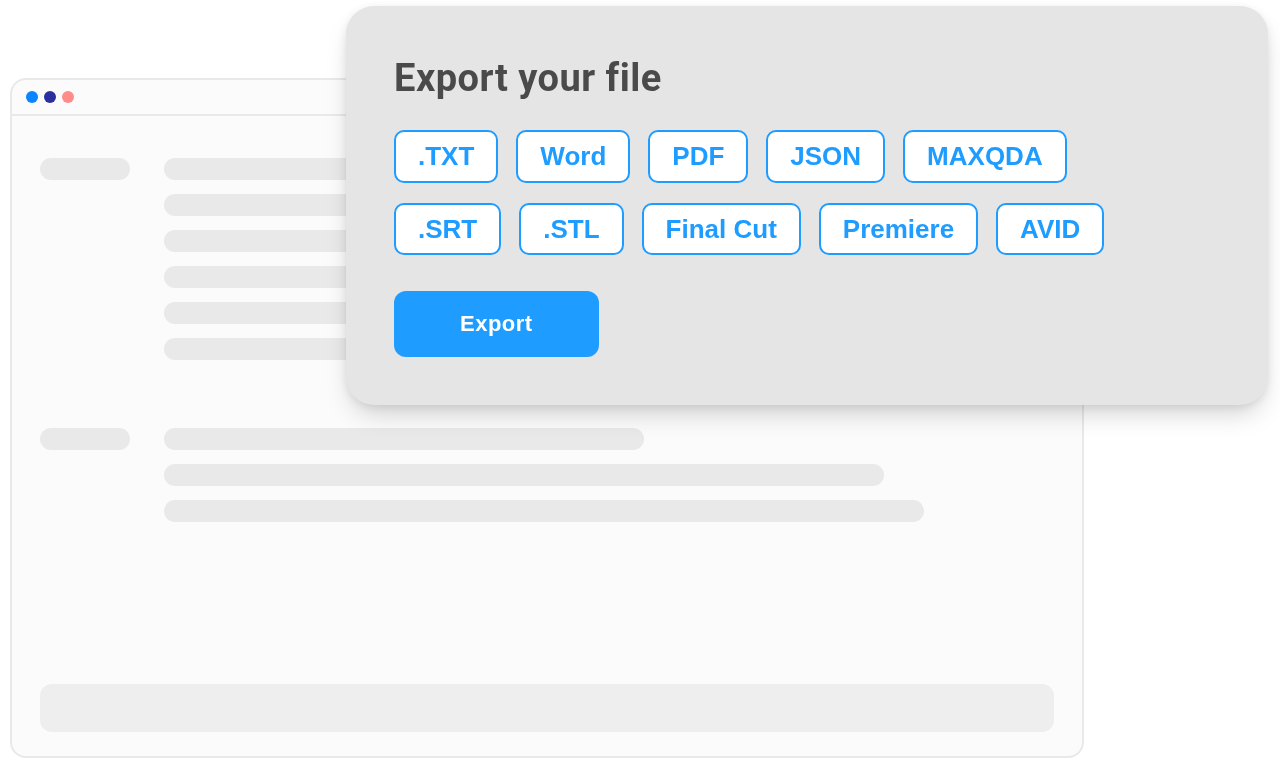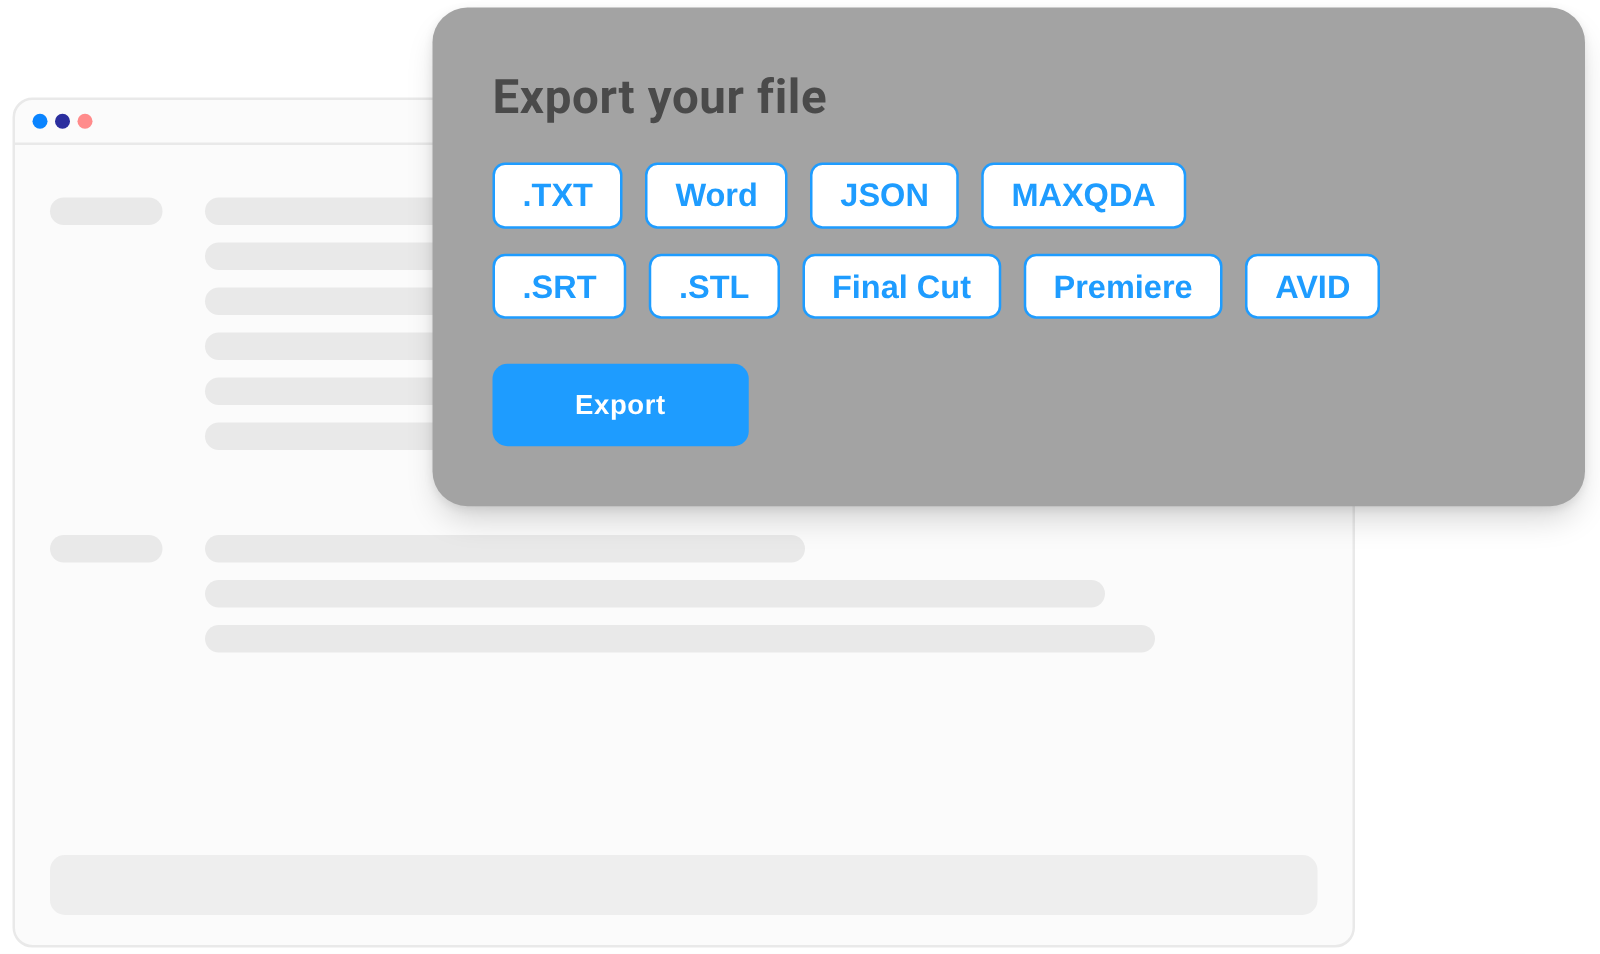--- a/index.html
+++ b/index.html
@@ -65,21 +65,21 @@
       background: #eeeeee;
       border-radius: 12px;
     }
 
     
     .export-dialog {
       position: absolute;
       left: 346px;
       top: 6px;
       width: 922px;
-      background: #a3a3a3;
+      background: #e5e5e5;
       border-radius: 28px;
       box-shadow: 0 14px 26px -6px rgba(0,0,0,0.18), 0 2px 8px rgba(0,0,0,0.08);
       padding: 50px 48px 48px 48px;
     }
     .export-title {
       font-size: 38px;
       font-weight: 700;
       color: #4a4a4a;
       letter-spacing: 0.5px;
       margin-bottom: 30px;
@@ -155,20 +155,21 @@
   </div>
 </div>
 
 <div class="export-dialog">
   <h1 class="export-title">Export your file</h1>
 
   <div class="format-rows">
     <div class="format-row">
       <button class="format-chip">.TXT</button>
       <button class="format-chip">Word</button>
+      <button class="format-chip">PDF</button>
       <button class="format-chip">JSON</button>
       <button class="format-chip">MAXQDA</button>
     </div>
     <div class="format-row">
       <button class="format-chip">.SRT</button>
       <button class="format-chip">.STL</button>
       <button class="format-chip">Final Cut</button>
       <button class="format-chip">Premiere</button>
       <button class="format-chip">AVID</button>
     </div>

